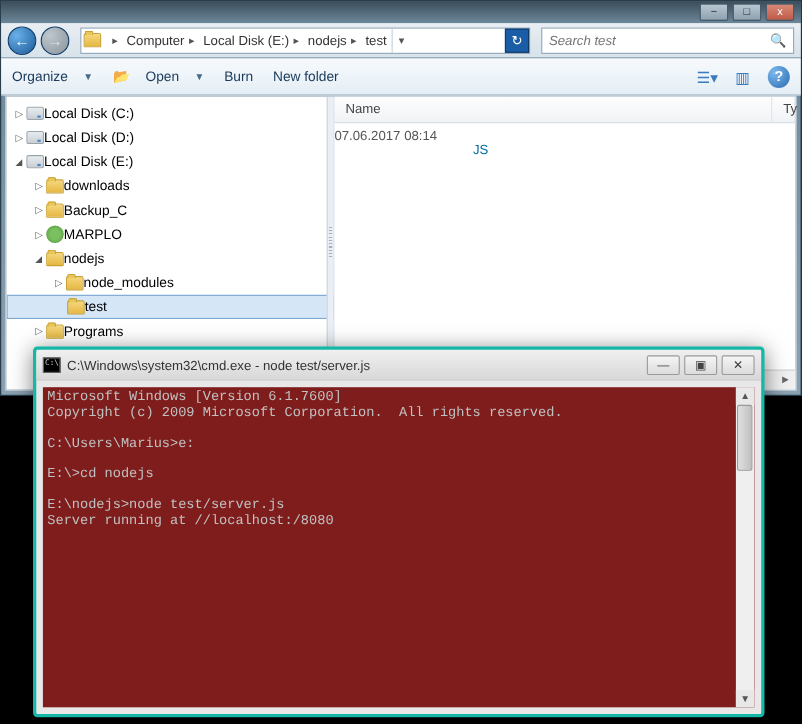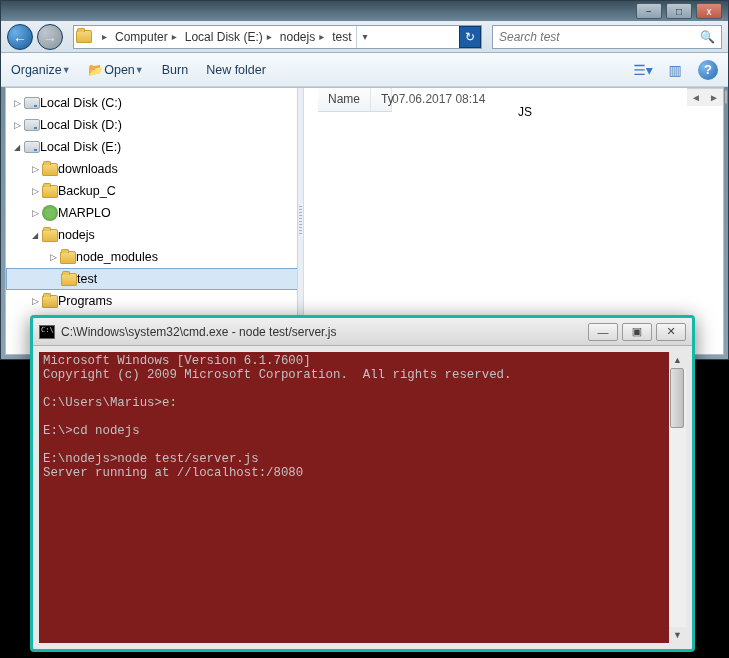--- a/index.html
+++ b/index.html
@@ -20,21 +20,21 @@
 .crumb { padding: 0 4px; font-size:12px; color:#333; display:flex; align-items:center; height:100%; white-space:nowrap;}
 .crumb .chev { margin-left:4px; color:#555; font-size:10px;}
 .crumb-refresh { width:22px; height:22px; background:#1a5da6; border:1px solid #0f3a66; display:flex; align-items:center; justify-content:center; color:#fff; font-size:12px; margin-left:auto;}
 .crumb-drop { width:18px; height:22px; display:flex; align-items:center; justify-content:center; color:#555; border-left:1px solid #c3d0db; font-size:10px;}
 .search-box { width:230px; height:24px; background:#fff; border:1px solid #8ea4b6; margin-left:6px; display:flex; align-items:center; padding:0 6px;}
 .search-box input { border:none; outline:none; flex:1; font-size:12px; color:#888; font-style:italic; background:transparent;}
 .search-box .mag { color:#3a7abf; font-size:12px;}
 
 
 .toolbar { height: 34px; background: linear-gradient(#f6fafd,#e5eef5); border-bottom:1px solid #c3d4e0; display:flex; align-items:center; padding:0 10px; gap:18px;}
-.tb-item { font-size:12.5px; color:#1a3a5a; display:flex; align-items:center; gap:0;}
+.tb-item { font-size:12.5px; color:#1a3a5a; display:flex; align-items:center; gap:14px;}
 .tb-item .drop { font-size:9px; color:#4a6a8a;}
 .tb-right { margin-left:auto; display:flex; align-items:center; gap:14px;}
 .tb-icon { width:18px; height:16px; display:flex; align-items:center; justify-content:center; color:#3a7abf; font-size:14px;}
 .help-icon { width:20px; height:20px; border-radius:50%; background: radial-gradient(circle at 30% 30%, #7db8ed, #2a6bb2); color:#fff; display:flex; align-items:center; justify-content:center; font-size:13px; font-weight:bold;}
 
 
 .content { position:absolute; top:86px; bottom:4px; left:4px; right:4px; display:flex; background:#fff; border:1px solid #b0c0cc;}
 .sidebar { width:298px; border-right:1px solid #d4dde5; overflow:hidden; position:relative;}
 .tree { padding: 4px 0; font-size:12.5px;}
 .tree-item { display:flex; align-items:center; height:22px; padding-left:8px; gap:0; white-space:nowrap;}
@@ -44,29 +44,29 @@
 .tree-item.leaf::before { content:""; width:10px;}
 .ind1 { padding-left: 26px;} .ind2 { padding-left: 44px;}
 .folder-ico { display:inline-block; width:16px; height:13px; background:linear-gradient(#f6d77e,#e5b842); border:1px solid #caa030; border-radius:2px 2px 1px 1px; position:relative;}
 .folder-ico::before{ content:""; position:absolute; top:-3px; left:0; width:6px; height:3px; background:#e8c75a; border:1px solid #caa030; border-bottom:none; border-radius:2px 2px 0 0;}
 .drive-ico { display:inline-block; width:16px; height:12px; background:linear-gradient(#e8ecef,#c8cfd5); border:1px solid #9aa4ac; border-radius:2px; position:relative;}
 .drive-ico::after{content:""; position:absolute; bottom:1px; right:2px; width:3px; height:2px; background:#4a88c5;}
 .marplo-ico { display:inline-block; width:16px; height:16px; background:radial-gradient(circle,#7ac060 40%,#4a9030); border-radius:50%;}
 .splitter { position:absolute; right:0; top:0; width:6px; height:100%; background:#e9eff4; border-left:1px solid #cad5de;}
 .splitter::after{content:""; position:absolute; top:50%; left:1px; width:3px; height:30px; background:repeating-linear-gradient(#a5b2bd 0 1px, transparent 1px 3px); transform:translateY(-50%);}
 
-.main { flex:1; display:flex; flex-direction:row;padding-left:14px;}
+.main { flex:1; display:flex; flex-direction:column;}
 .col-header { height:24px; background:linear-gradient(#fdfdfd,#f0f3f6); border-bottom:1px solid #d4dde5; display:flex; font-size:12px; color:#444;}
 .col { padding: 4px 10px; border-right:1px solid #e0e6ec;}
 .col.name{ flex:1;} .col.date{ width:126px;} .col.type{ width:20px;}
 .file-list { flex:1; overflow:auto; position:relative;}
 .file-row { display:flex; align-items:center; height:22px; font-size:12.5px;}
 .file-row .cname { flex:1; display:flex; align-items:center; gap:6px; padding-left:10px;}
 .file-row .cdate { width:126px; color:#555; font-size:12px;}
-.file-row .ctype { width:20px; color:#000000; font-size:12px;margin-top:26px;}
+.file-row .ctype { width:20px; color:#0369a1; font-size:12px;margin-top:26px;}
 .js-ico { display:inline-block; width:15px; height:15px; background:#fff; border:1px solid #b2b2b2; position:relative;}
 .js-ico::after{content:""; position:absolute; top:2px; left:2px; right:2px; height:5px; background:linear-gradient(#f3e07a,#d9bc3a);}
 .hscroll { height:18px; background:#f0f0f0; border-top:1px solid #d0d0d0; display:flex; align-items:center;}
 .hscroll .track{ flex:1; height:16px; position:relative;}
 .hscroll .thumb{ position:absolute; left:20px; width:40%; height:14px; top:0; background:linear-gradient(#f5f5f5,#d8d8d8); border:1px solid #b5b5b5; border-radius:2px;}
 .hscroll .arr{ width:18px; height:16px; display:flex; align-items:center; justify-content:center; color:#666; font-size:10px;}
 
 
 .cmd-window { position:absolute; top:315px; left:30px; width:665px; height:337px; background:#e8e8e8; border:3px solid #14b8a6; border-radius:4px; box-shadow: 0 4px 20px rgba(0,0,0,0.5);}
 .cmd-title { height:28px; background:linear-gradient(#f0f0f0,#d8d8d8); display:flex; align-items:center; padding:0 6px; gap:6px; border-bottom:1px solid #b0b0b0; border-radius:4px 4px 0 0;}

